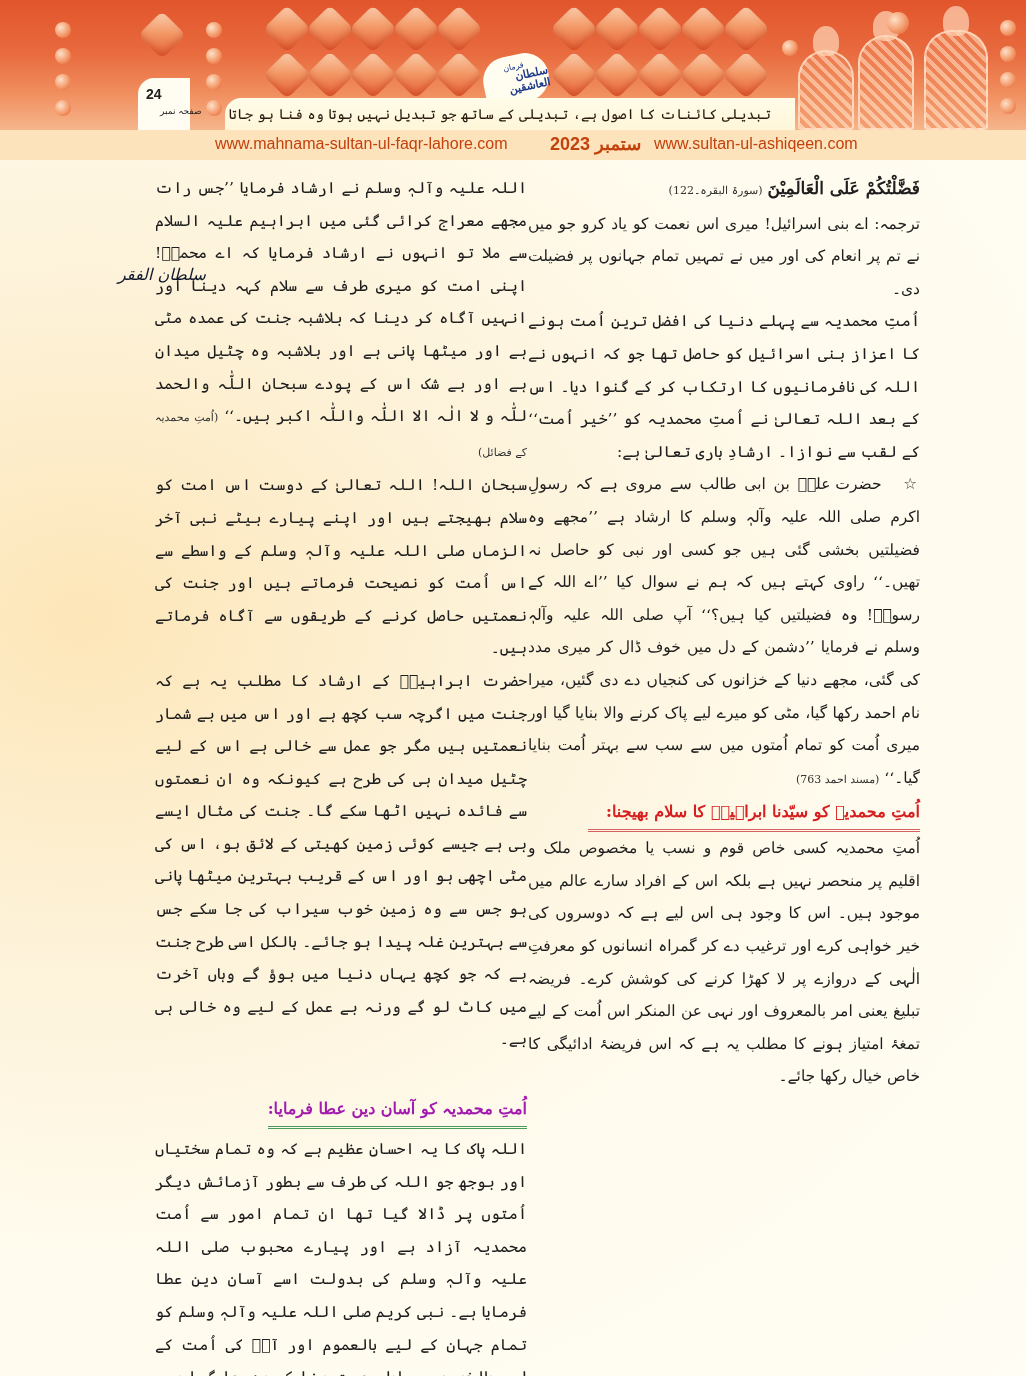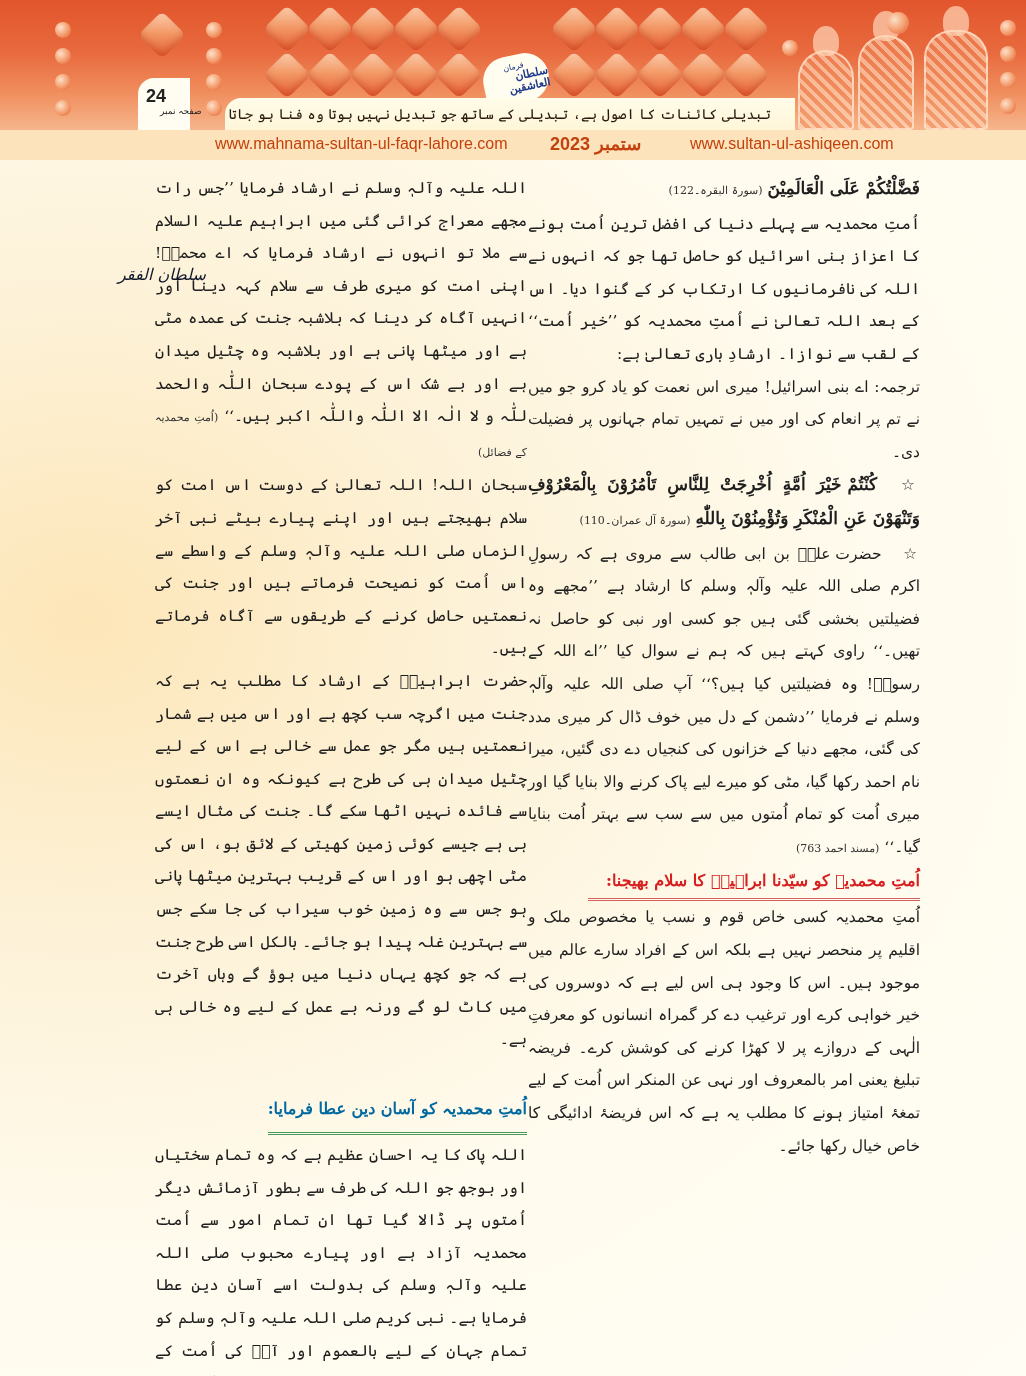--- a/index.html
+++ b/index.html
@@ -43,21 +43,21 @@
     border-radius: 16px 0 0 0;
     direction: rtl; text-align: right; padding-right: 24px;
     font-family: "DejaVu Serif", serif; font-size: 14px; line-height: 32px; color: #2b1a10;
   }
   .page-tab {
     position: absolute; left: 138px; top: 78px; width: 52px; height: 52px;
     background: #fffdf2; border-radius: 16px 0 0 0;
   }
   .page-num {
     position: absolute; left: 146px; top: 86px; font-family: "Liberation Sans", sans-serif;
-    font-weight: bold; font-size: 18px; color: #222;
+    font-weight: bold; font-size: 14px; color: #222;
   }
   .page-label {
     position: absolute; left: 160px; top: 106px; font-size: 9px; color: #222; direction: rtl;
     font-family: "DejaVu Serif", serif;
   }
   .leaf-badge {
     position: absolute; left: 483px; top: 55px; width: 66px; height: 48px;
     background: #fffdf0; border-radius: 30px 30px 30px 0;
     transform: rotate(-12deg);
     display: flex; flex-direction: column; align-items: center; justify-content: center;
@@ -68,40 +68,40 @@
   
   .url-strip {
     position: absolute; left: 0; top: 130px; width: 1026px; height: 30px;
     background: #fde3bb;
   }
   .url-strip .txt {
     position: absolute; top: 5px; font-family: "Liberation Sans", sans-serif;
     font-size: 16px; color: #c2410c; font-weight: 500;
   }
   .url-left { left: 215px; }
-  .url-right { left: 690px; }
+  .url-right { left: 654px; }
   .issue-date { left: 550px; font-weight: bold !important; font-size: 18px !important; top: 3px !important; direction: rtl; unicode-bidi: plaintext; }
   .logo-small {
     position: absolute; left: 118px; top: 135px; font-family: "DejaVu Serif", serif;
     font-size: 16px; color: #0f172a; direction: rtl; font-style: italic;
   }
   
   .col {
     position: absolute; direction: rtl; text-align: justify;
     font-family: "DejaVu Serif", serif; font-size: 15.5px; line-height: 32.6px; color: #1e1e1e;
   }
   .col-right { left: 528px; top: 172px; width: 392px; }
   .col-left { left: 155px; top: 172px; width: 372px; }
   .col p { margin: 0; }
   .arabic { font-size: 17px; font-weight: bold; margin-top: 12px; }
   .ref { font-size: 11px; color: #333; }
   .star { font-family: "DejaVu Sans", sans-serif; color: #444; margin-left: 14px; }
   .heading-green {
-    color: #0369a1; font-weight: bold; font-size: 16px;
-    display: inline-block; border-bottom: 3px double #4a9a5a; padding-bottom: 8px;
+    color: #a21caf; font-weight: bold; font-size: 16px;
+    display: inline-block; border-bottom: 3px double #4a9a5a; padding-bottom: 2px;
     margin-top: 38px; margin-bottom: 4px; line-height: 30px;
   }
   .heading-red {
     color: #d62020; font-weight: bold; font-size: 16px;
     display: inline-block; border-bottom: 3px double #d46060; padding-bottom: 2px; line-height: 30px;
     padding-left: 18px;
   }
 </style>
 </head>
 <body>
@@ -167,27 +167,22 @@
   <span class="txt url-left">www.mahnama-sultan-ul-faqr-lahore.com</span>
   <span class="txt issue-date">ستمبر 2023</span>
   <span class="txt url-right">www.sultan-ul-ashiqeen.com</span>
 </div>
 
 <div class="col col-right">
   <p>
     <span class="arabic">فَضَّلْتُكُمْ عَلَى الْعَالَمِيْنَ</span>
     <span class="ref">(سورۃ البقرہ۔122)</span>
   </p>
+  <p>ترجمہ: اے بنی اسرائیل! میری اس نعمت کو یاد کرو جو میں نے تم پر انعام کی اور میں نے تمہیں تمام جہانوں پر فضیلت دی۔</p>
   <p>اُمتِ محمدیہ سے پہلے دنیا کی افضل ترین اُمت ہونے کا اعزاز بنی اسرائیل کو حاصل تھا جو کہ انہوں نے اللہ کی نافرمانیوں کا ارتکاب کر کے گنوا دیا۔ اس کے بعد اللہ تعالیٰ نے اُمتِ محمدیہ کو ’’خیر اُمت‘‘ کے لقب سے نوازا۔ ارشادِ باری تعالیٰ ہے:</p>
-  <p>ترجمہ: اے بنی اسرائیل! میری اس نعمت کو یاد کرو جو میں نے تم پر انعام کی اور میں نے تمہیں تمام جہانوں پر فضیلت دی۔</p>
-  <p>
-    <span class="star">☆</span>
-    <span class="arabic">كُنْتُمْ خَيْرَ اُمَّةٍ اُخْرِجَتْ لِلنَّاسِ تَاْمُرُوْنَ بِالْمَعْرُوْفِ وَتَنْهَوْنَ عَنِ الْمُنْكَرِ وَتُؤْمِنُوْنَ بِاللّٰهِ</span>
-    <span class="ref">(سورۃ آل عمران۔110)</span>
-  </p>
   <p>
     <span class="star">☆</span>
     <span>حضرت علیؓ بن ابی طالب سے مروی ہے کہ رسولِ اکرم صلی اللہ علیہ وآلہٖ وسلم کا ارشاد ہے ’’مجھے وہ فضیلتیں بخشی گئی ہیں جو کسی اور نبی کو حاصل نہ تھیں۔‘‘ راوی کہتے ہیں کہ ہم نے سوال کیا ’’اے اللہ کے رسولؐ! وہ فضیلتیں کیا ہیں؟‘‘ آپ صلی اللہ علیہ وآلہٖ وسلم نے فرمایا ’’دشمن کے دل میں خوف ڈال کر میری مدد کی گئی، مجھے دنیا کے خزانوں کی کنجیاں دے دی گئیں، میرا نام احمد رکھا گیا، مٹی کو میرے لیے پاک کرنے والا بنایا گیا اور میری اُمت کو تمام اُمتوں میں سے سب سے بہتر اُمت بنایا گیا۔‘‘</span>
     <span class="ref">(مسند احمد 763)</span>
   </p>
   <p>
     <span class="heading-red">اُمتِ محمدیہ کو سیّدنا ابراہیمؑ کا سلام بھیجنا:</span>
   </p>
   <p>اُمتِ محمدیہ کسی خاص قوم و نسب یا مخصوص ملک و اقلیم پر منحصر نہیں ہے بلکہ اس کے افراد سارے عالم میں موجود ہیں۔ اس کا وجود ہی اس لیے ہے کہ دوسروں کی خیر خواہی کرے اور ترغیب دے کر گمراہ انسانوں کو معرفتِ الٰہی کے دروازے پر لا کھڑا کرنے کی کوشش کرے۔ فریضہ تبلیغ یعنی امر بالمعروف اور نہی عن المنکر اس اُمت کے لیے تمغۂ امتیاز ہونے کا مطلب یہ ہے کہ اس فریضۂ ادائیگی کا خاص خیال رکھا جائے۔</p>
 </div>

